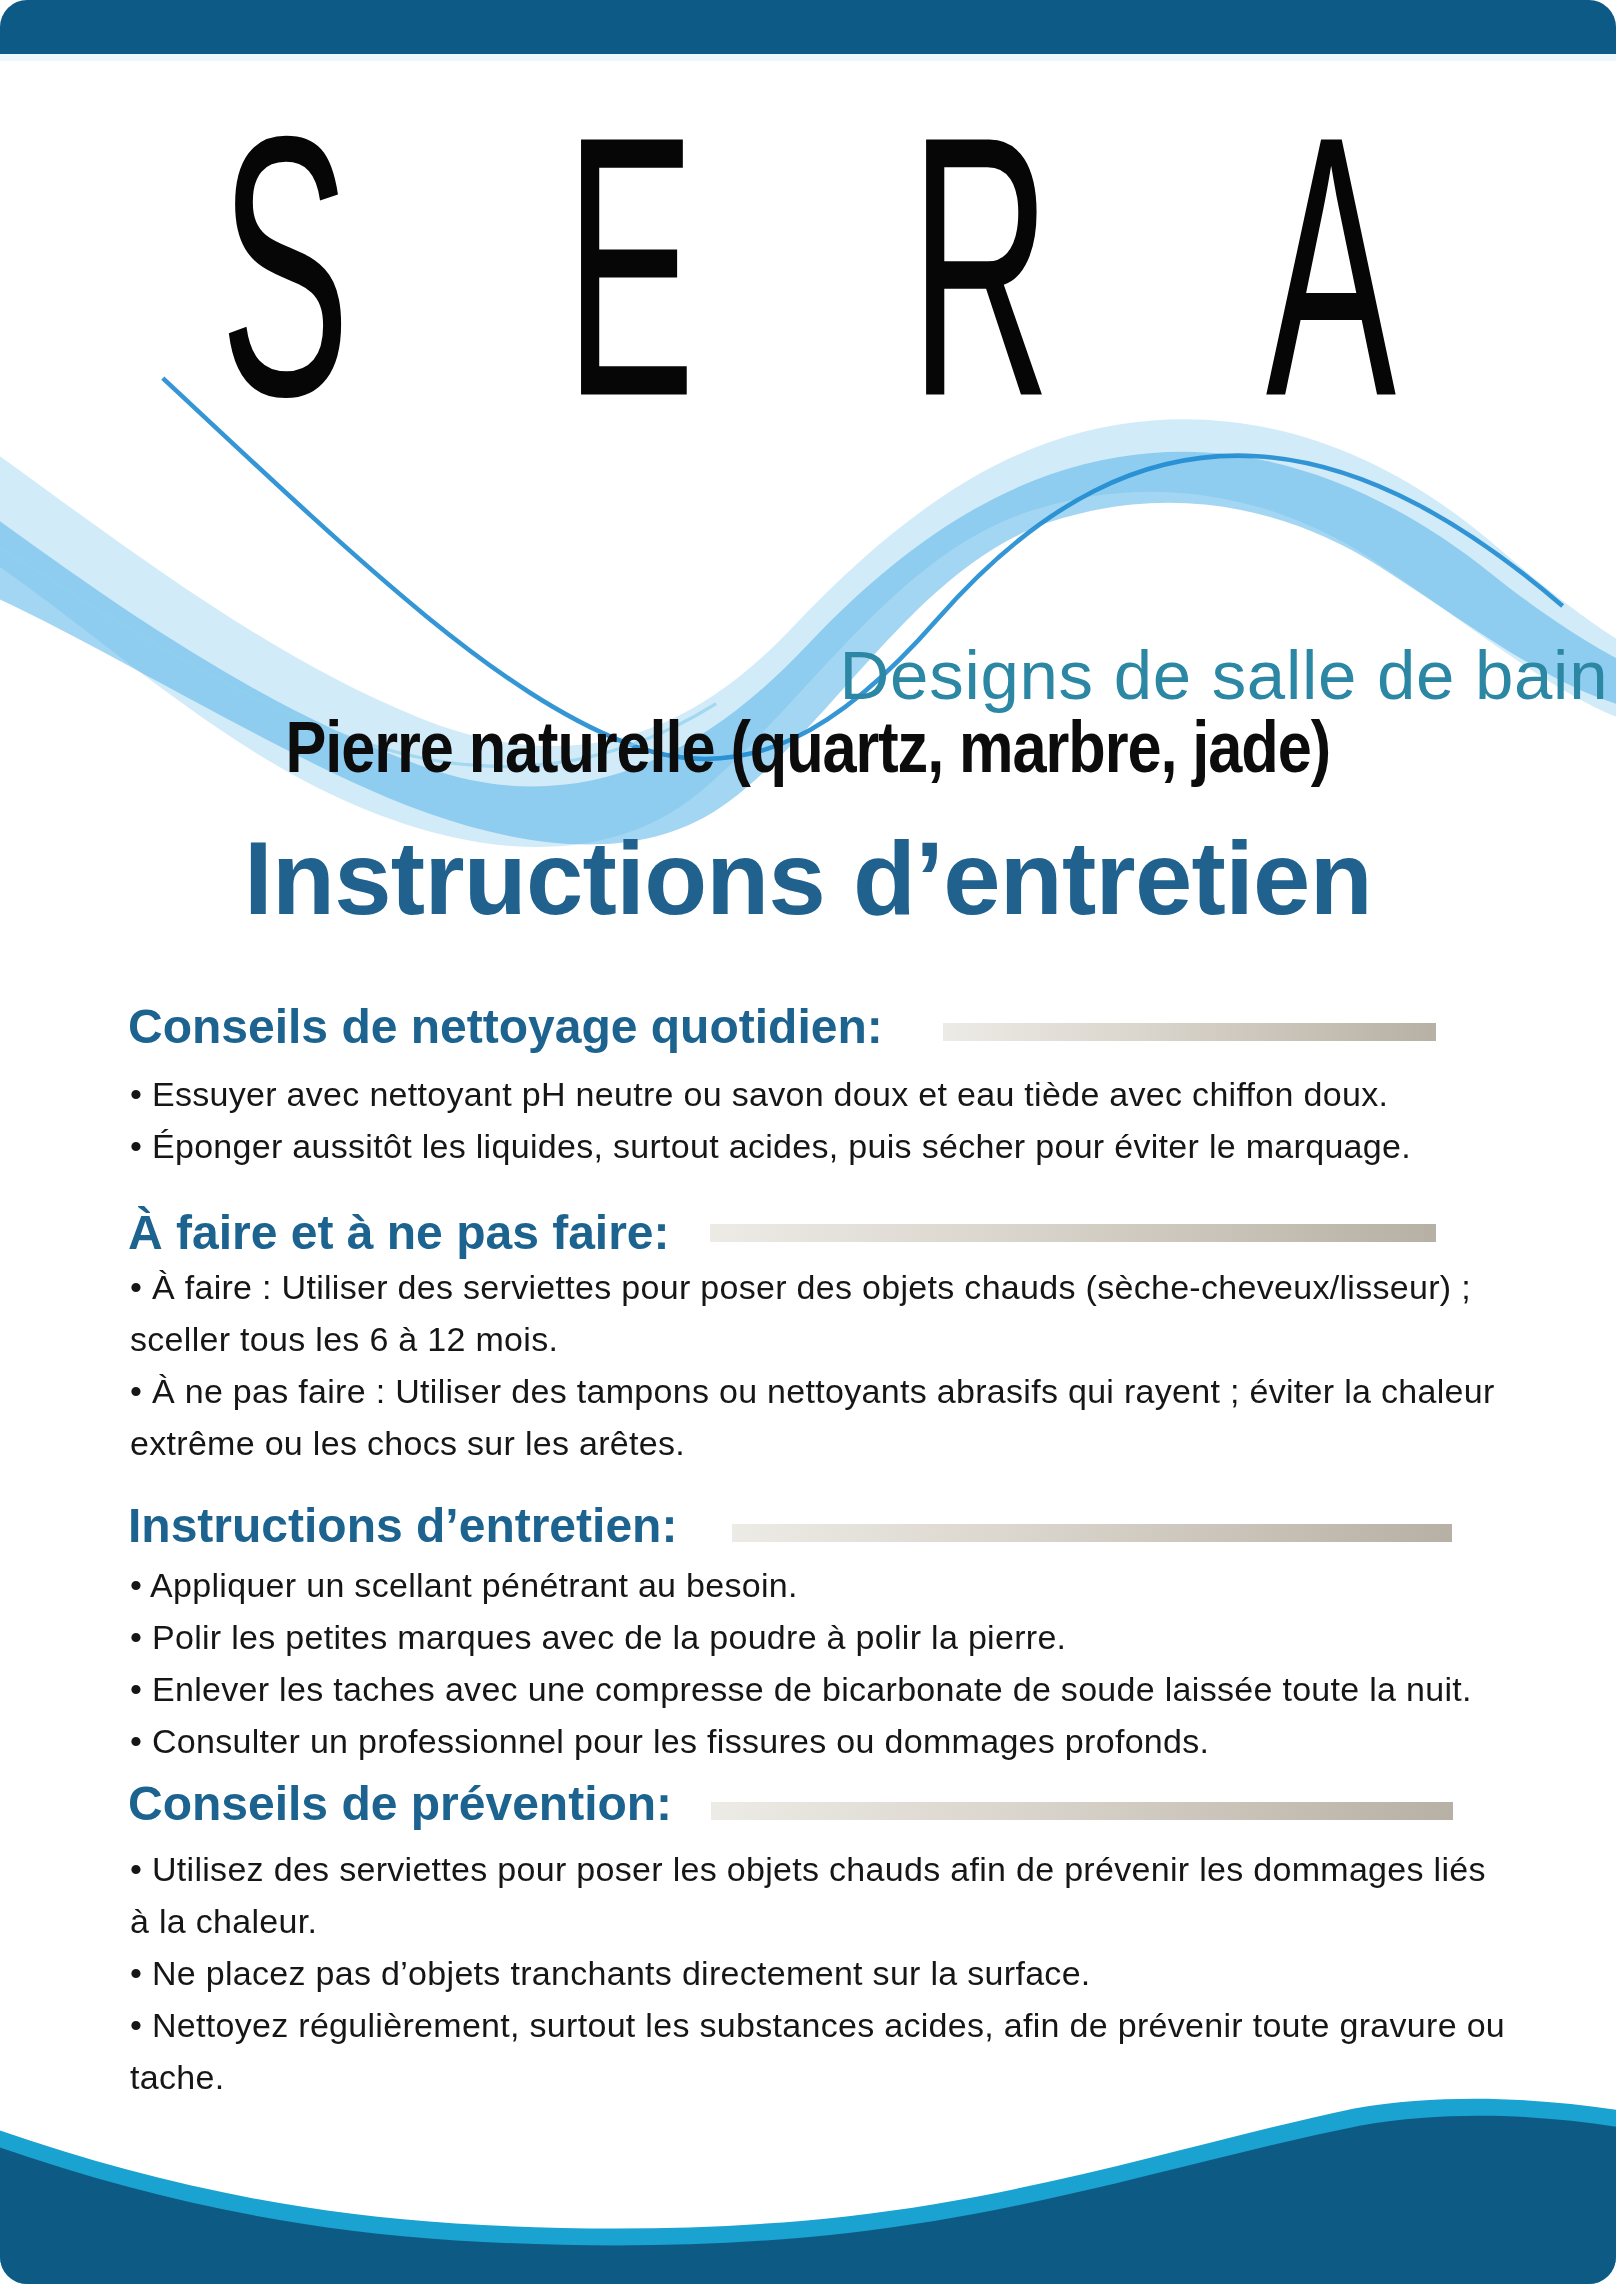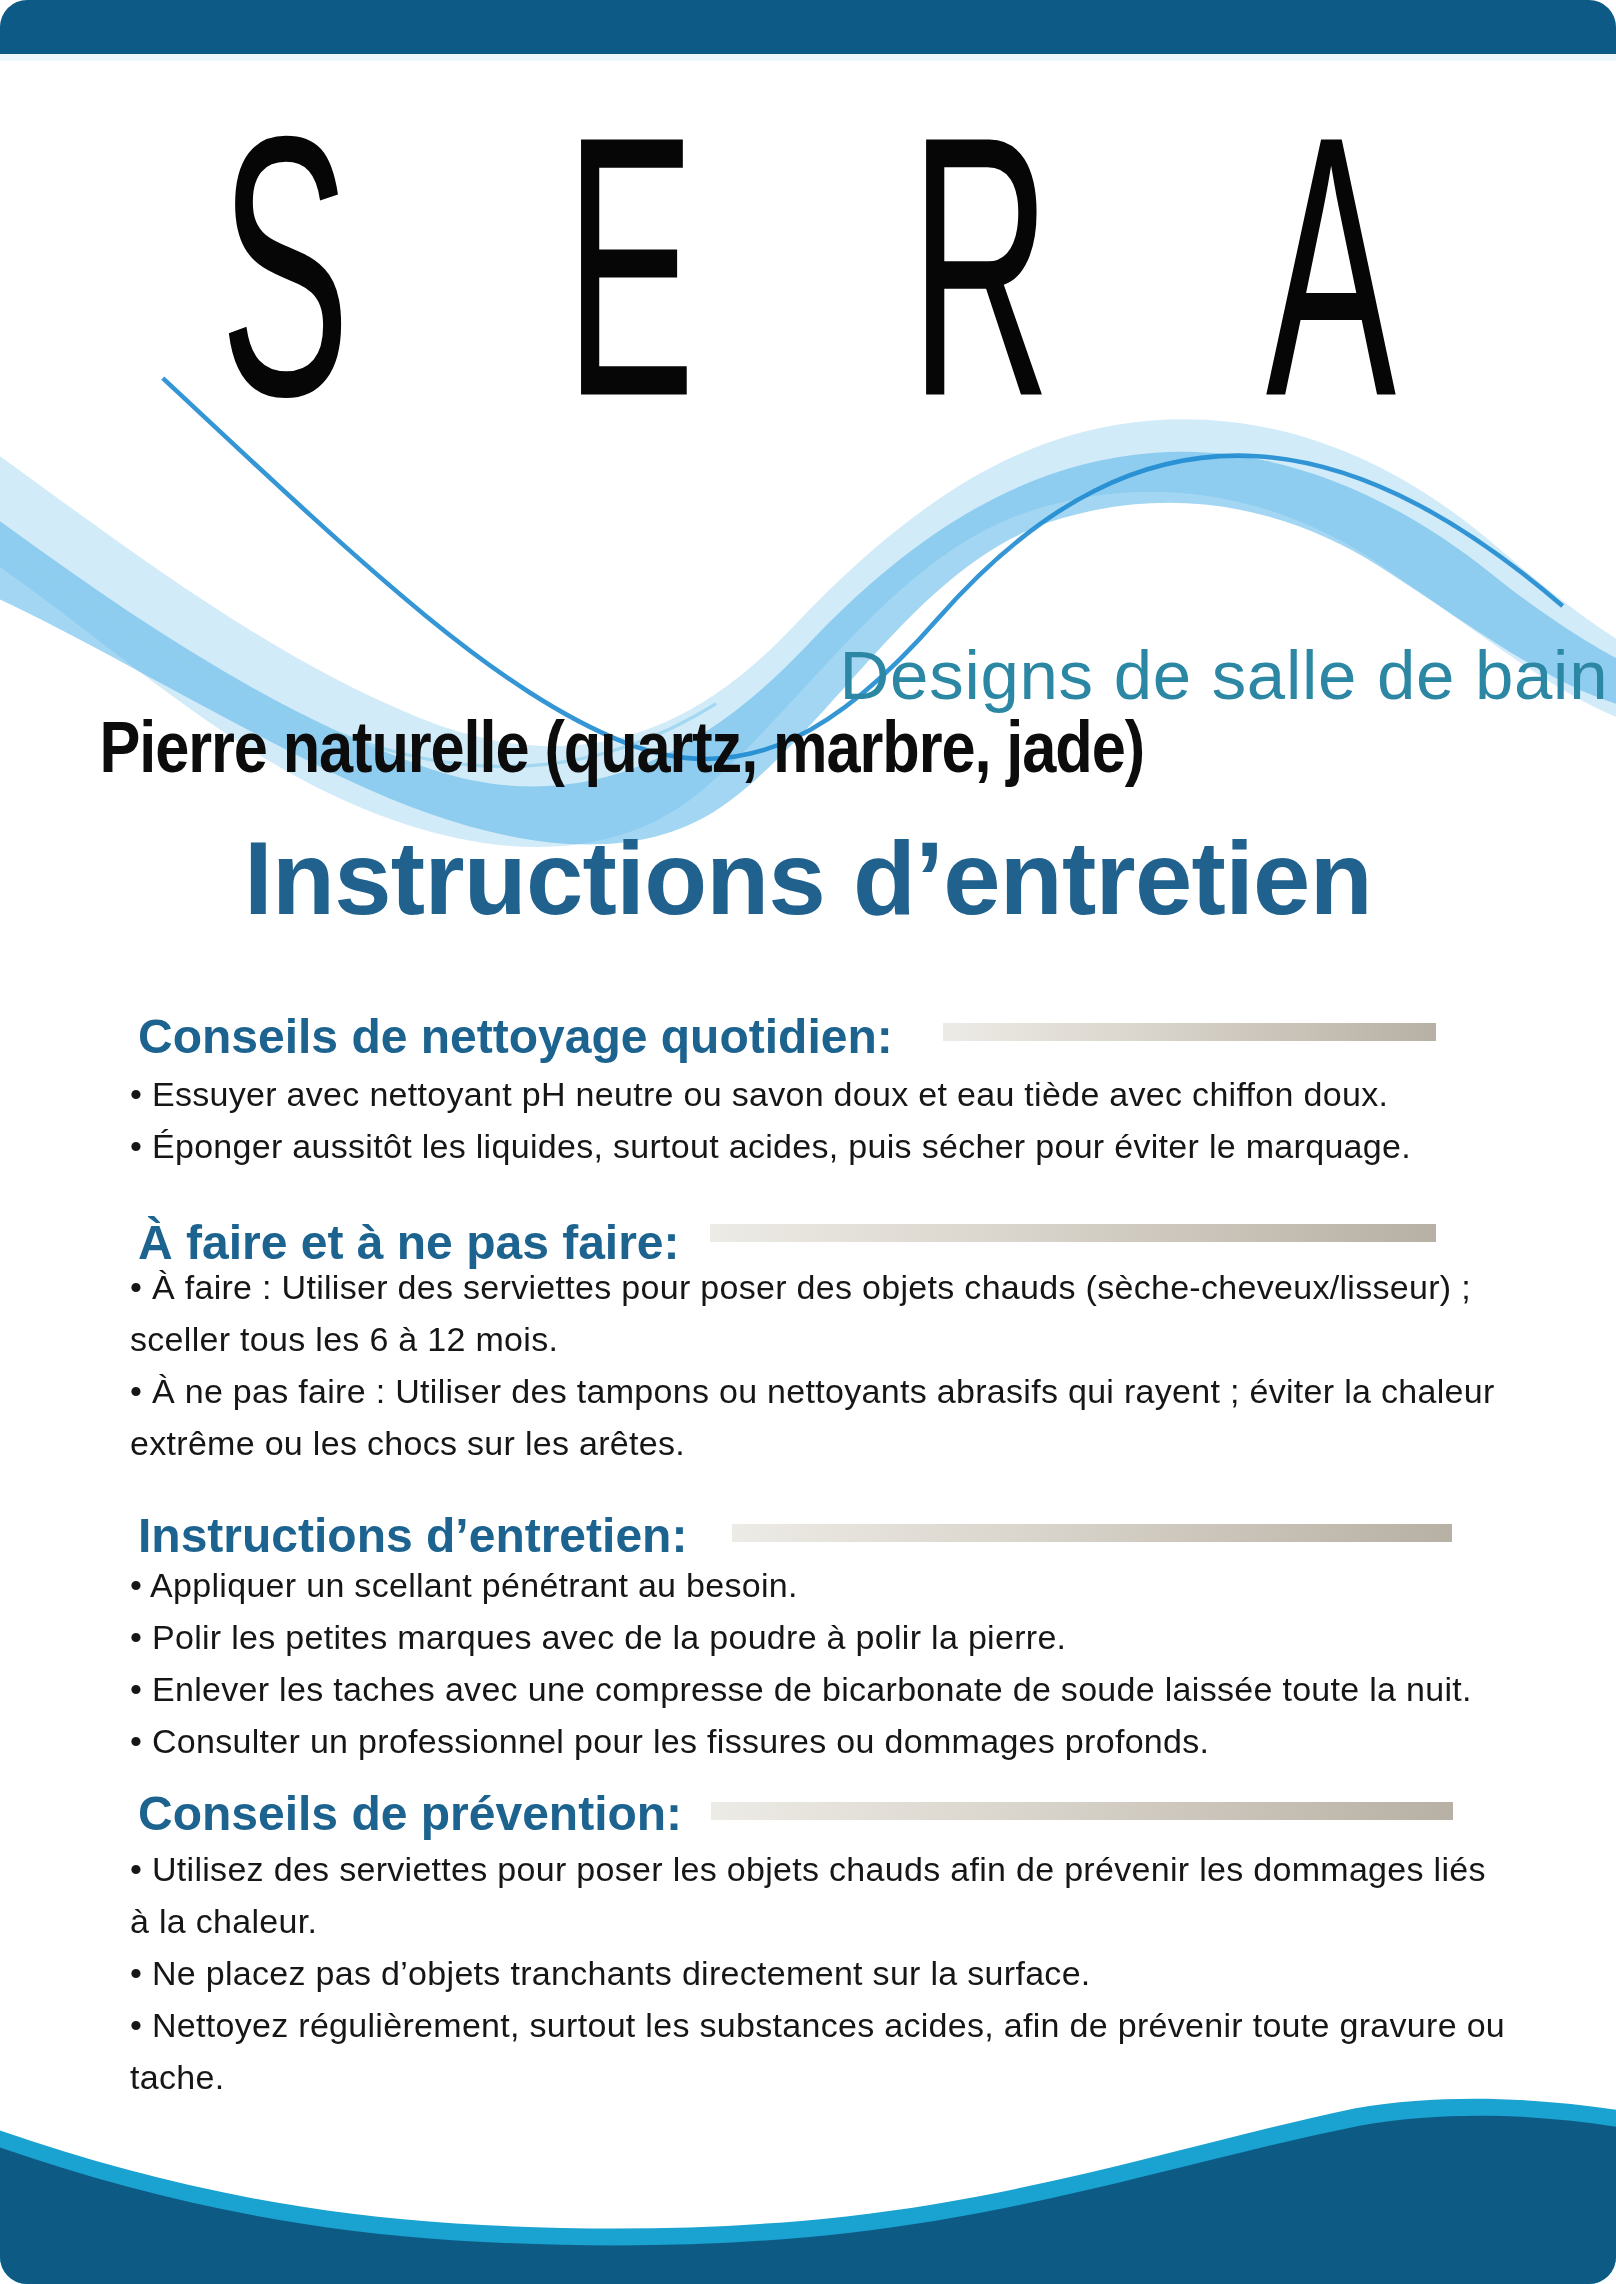--- a/index.html
+++ b/index.html
@@ -29,35 +29,35 @@
   .wave-mid{position:absolute;top:352px;left:0;width:1616px;height:534px;}
 
   
   .tagline{
     position:absolute;top:641px;right:7.8px;
     font-size:69px;line-height:1;font-weight:400;
     color:#2b87a3;letter-spacing:0.7px;white-space:nowrap;
   }
 
   
-  .subtitle-wrap{position:absolute;top:700px;left:0;width:100%;text-align:left;}
+  .subtitle-wrap{position:absolute;top:700px;left:0;width:100%;text-align:center;}
   .subtitle{
     display:inline-block;font-size:73px;line-height:1.3;font-weight:700;color:#0c0c0c;
     transform:scaleX(0.84);transform-origin:center center;white-space:nowrap;
     letter-spacing:-1.3px;
   }
   .title{
     position:absolute;top:822px;left:0;width:100%;margin:0;text-align:center;
     font-size:103px;line-height:1.1;font-weight:700;color:#20618e;letter-spacing:-0.7px;
     white-space:nowrap;
   }
 
   
   .sec-h{
-    position:absolute;left:128px;margin:10px;z-index:2;
+    position:absolute;left:128px;margin:0;z-index:2;
     font-size:48px;line-height:1;font-weight:700;color:#1d6390;white-space:nowrap;
   }
   .h1{top:1003px;} .h2{top:1209px;} .h3{top:1502px;} .h4{top:1780px;}
   .bar{
     position:absolute;height:18px;z-index:1;
     background:linear-gradient(90deg,#edebe6 0%,#d8d3ca 45%,#b7b0a4 100%);
   }
   .bar1{top:1023px;left:943px;width:493px;}
   .bar2{top:1224px;left:710px;width:726px;}
   .bar3{top:1524px;left:732px;width:720px;}

